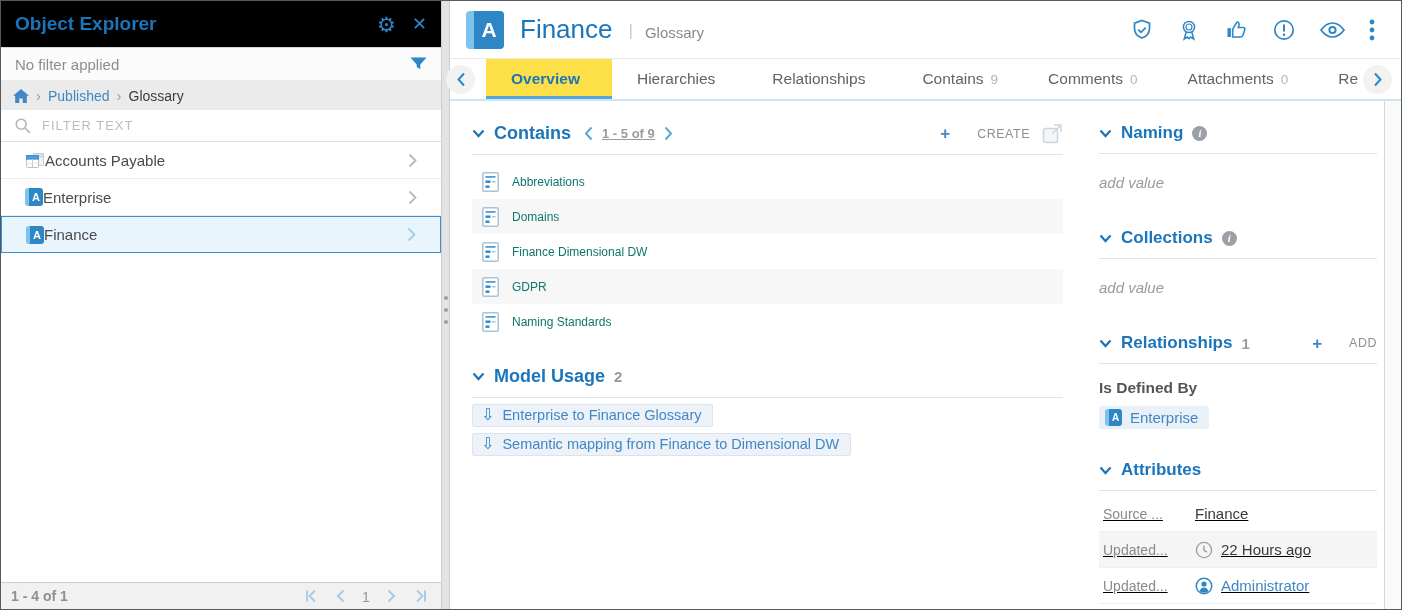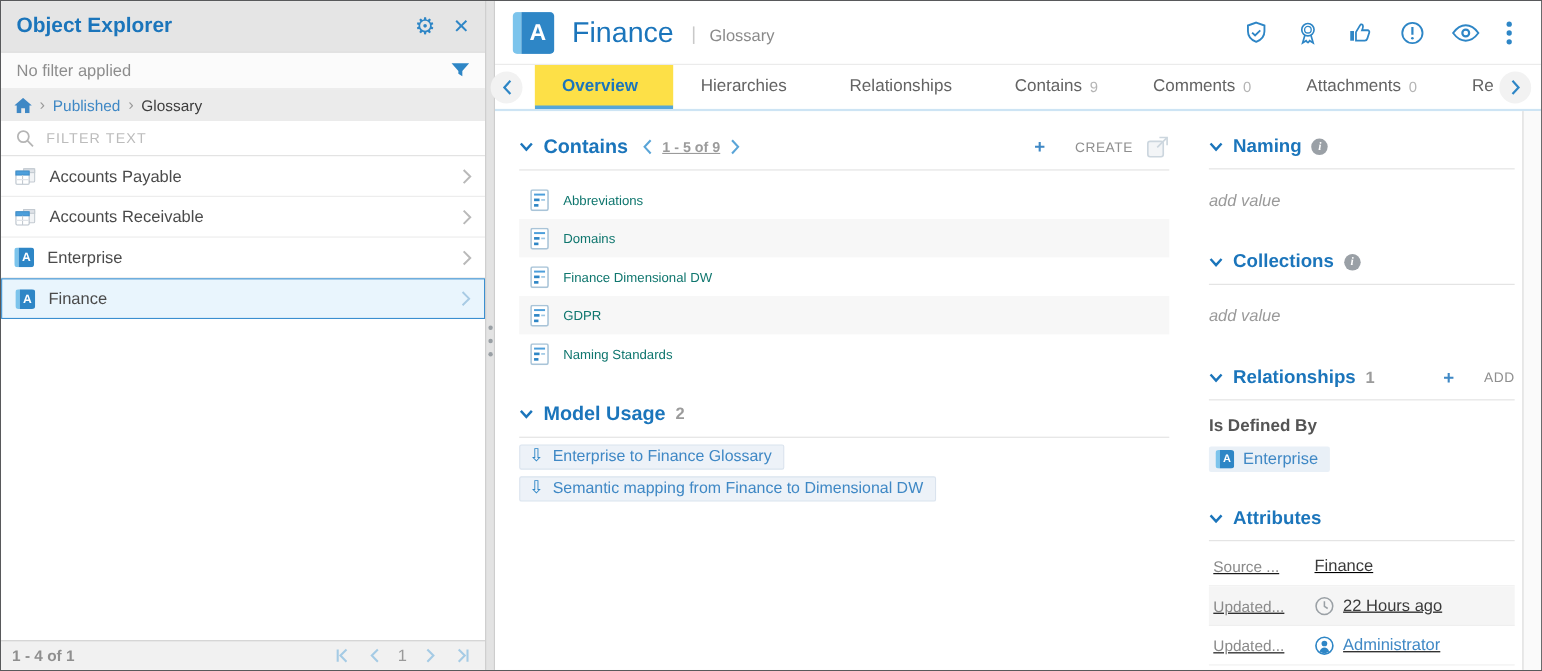--- a/index.html
+++ b/index.html
@@ -3,41 +3,41 @@
 <meta charset="utf-8">
 <style>
   * { margin:0; padding:0; box-sizing:border-box; }
   body { font-family:"Liberation Sans","DejaVu Sans",sans-serif; background:#e9e9e9; }
   .screen { position:relative; width:1402px; height:610px; background:#fff;
             border:1px solid #58595b; overflow:hidden; }
 
   
   .explorer { position:absolute; left:0; top:0; bottom:0; width:440px; background:#fff; }
   .exp-header { height:47px; display:flex; align-items:center; padding:0 14px;
-                background:#e5e5e5; border-bottom:1px solid #d9d9d9; }
+                background:#000000; border-bottom:1px solid #d9d9d9; }
   .exp-title { flex:1; color:#1b75bb; font-size:19px; font-weight:bold; }
   .exp-actions { display:flex; align-items:center; gap:16px; }
   .glyph-btn { color:#2e86c6; cursor:pointer; line-height:1; }
   .gear { font-size:21px; }
   .close-x { font-size:18px; font-weight:bold; }
   .exp-filterbar { height:33px; display:flex; align-items:center; padding:0 14px;
                    background:#fbfbfb; border-bottom:1px solid #ededed; }
   .filter-status { flex:1; color:#8d8d8d; font-size:15px; }
   .exp-breadcrumb { height:29px; background:#ebebeb; display:flex; align-items:center;
                     padding:0 12px; font-size:14px; gap:7px; }
   .bc-sep { color:#9a9a9a; font-size:15px; }
   .bc-link { color:#3f88c5; }
   .bc-current { color:#3d3d3d; }
   .exp-search { height:32px; border-bottom:1px solid #e0e0e0; display:flex;
                 align-items:center; padding:0 14px; gap:11px; }
   .exp-search input { flex:1; border:none; outline:none; font-size:13px;
                       letter-spacing:1px; color:#555; background:transparent;
                       font-family:inherit; }
   .exp-search input::placeholder { color:#bcbcbc; }
-  .exp-item { height:37px; display:flex; align-items:center; padding:0 12px; gap:12px;
+  .exp-item { height:37px; display:flex; align-items:center; padding:0 24px; 
               border-bottom:1px solid #ececec; font-size:15px; color:#4a4a4a; cursor:pointer; }
   .exp-item .spacer { flex:1; }
   .exp-item.selected { background:#e9f5fd; border:1px solid #3b8fd0; }
   .exp-footer { position:absolute; bottom:0; left:0; right:0; height:27px;
                 background:#f1f1f1; border-top:1px solid #cfcfcf; display:flex;
                 align-items:center; padding:0 10px; }
   .range-text { flex:1; color:#8f8f8f; font-size:14px; font-weight:bold; }
   .pager { display:flex; align-items:center; gap:17px; padding-right:4px; }
   .page-num { color:#9a9a9a; font-size:15px; }
 
@@ -199,39 +199,20 @@
         </span>
         <span>Accounts Payable</span>
         <span class="spacer"></span>
         <span>
             <svg width="9" height="15" viewBox="0 0 9 15">
               <polyline points="1.5,1.5 7.5,7.5 1.5,13.5" fill="none" stroke="#b9b9b9" stroke-width="1.8"></polyline>
             </svg>
           </span>
       </div>
       <div class="exp-item">
-        <span>
-          <svg width="20" height="17" viewBox="0 0 20 17">
-              <rect x="8.5" y="1.5" width="10" height="12" rx="1" fill="#f2f4f6" stroke="#c3cad1"></rect>
-              <rect x="8.5" y="1.5" width="10" height="3.4" fill="#dfe3e8" stroke="#c3cad1"></rect>
-              <rect x="1.5" y="3.5" width="12" height="12" rx="1" fill="#fff" stroke="#b9c2cb"></rect>
-              <rect x="1.5" y="3.5" width="12" height="3.6" fill="#4d9fdb" stroke="#3f8fcb"></rect>
-              <line x1="7.5" y1="7.1" x2="7.5" y2="15.5" stroke="#c3cad1"></line>
-              <line x1="1.5" y1="11.3" x2="13.5" y2="11.3" stroke="#dfe3e8"></line>
-            </svg>
-        </span>
-        <span>Accounts Receivable</span>
-        <span class="spacer"></span>
-        <span>
-            <svg width="9" height="15" viewBox="0 0 9 15">
-              <polyline points="1.5,1.5 7.5,7.5 1.5,13.5" fill="none" stroke="#b9b9b9" stroke-width="1.8"></polyline>
-            </svg>
-          </span>
-      </div>
-      <div class="exp-item">
         <span class="book-icon book-sm">
           <span class="spine"></span>
             <span class="cover">A</span>
         </span>
         <span>Enterprise</span>
         <span class="spacer"></span>
         <span>
             <svg width="9" height="15" viewBox="0 0 9 15">
               <polyline points="1.5,1.5 7.5,7.5 1.5,13.5" fill="none" stroke="#b9b9b9" stroke-width="1.8"></polyline>
             </svg>

